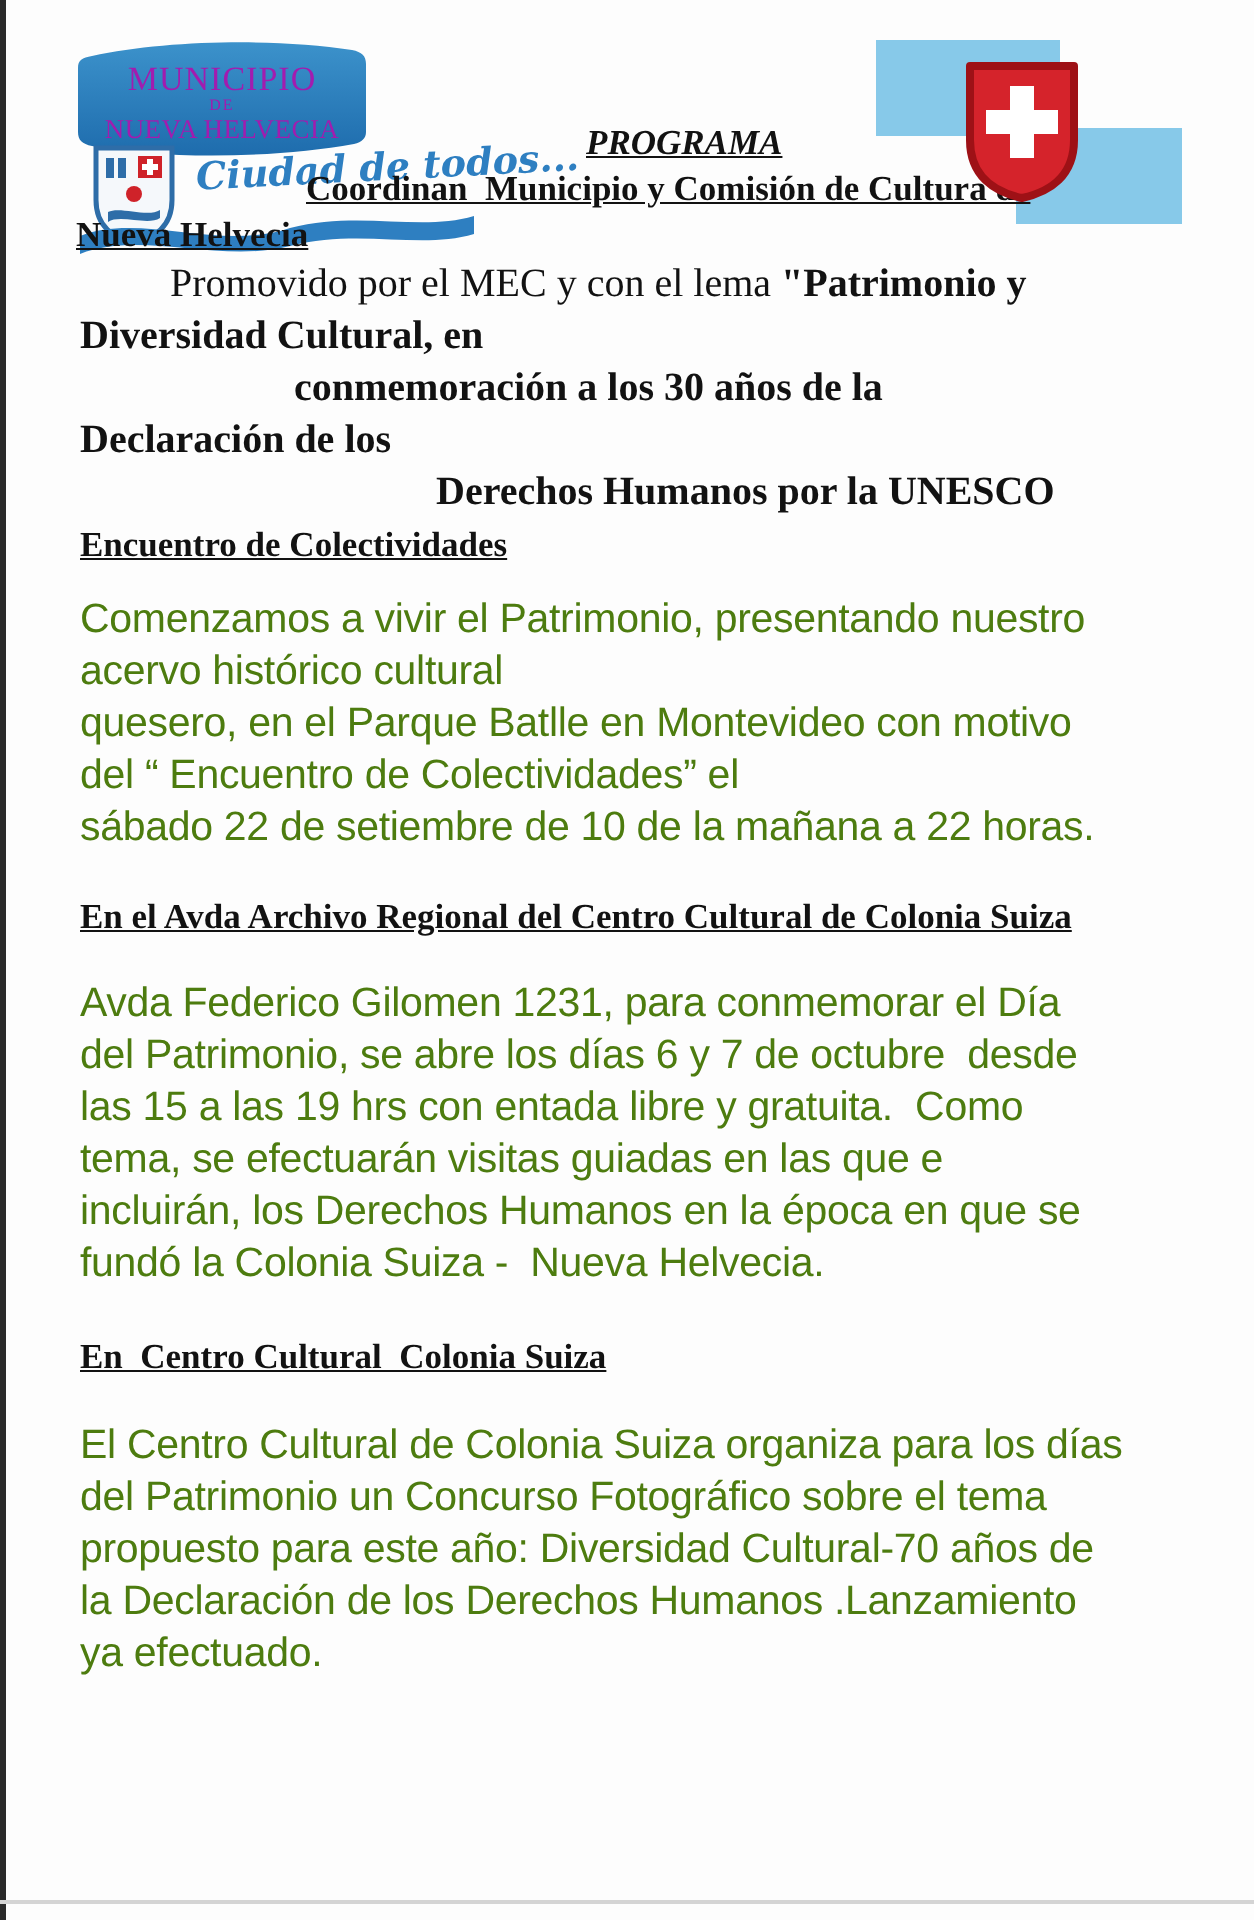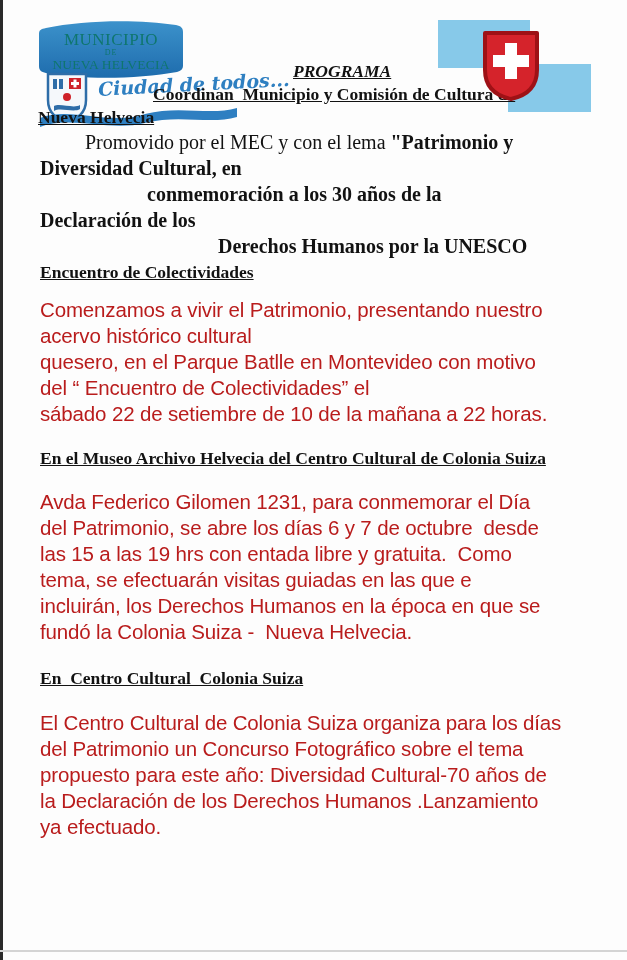--- a/index.html
+++ b/index.html
@@ -14,21 +14,21 @@
   }
   .edge-left { position:absolute; left:0; top:0; width:3px; height:100%; background:#2a2a2a; }
   .bottom-rule { position:absolute; left:0; top:950px; width:100%; height:2px; background:#d4d4d4; }
 
   
   .logo-muni { position:absolute; left:36px; top:14px; width:210px; height:126px; }
   .muni-banner { position:absolute; left:2px; top:4px; width:146px; height:64px; }
   .muni-banner-text {
     position:absolute; left:2px; top:4px; width:146px; height:64px;
     display:flex; flex-direction:column; align-items:center; justify-content:center;
-    color:#0f766e; text-align:center; line-height:1; padding-top:2px; box-sizing:border-box;
+    color:#a21caf; text-align:center; line-height:1; padding-top:2px; box-sizing:border-box;
   }
   .muni-l1 { font-size:17px; letter-spacing:.5px; }
   .muni-l2 { font-size:8px; margin:1px 0; letter-spacing:1px; }
   .muni-l3 { font-size:13.5px; letter-spacing:.2px; }
   .muni-crest { position:absolute; left:10px; top:58px; }
   .muni-script {
     position:absolute; left:62px; top:60px; width:150px;
     font-family:"DejaVu Serif", serif;
     font-style:italic; font-weight:bold;
     font-size:19px; color:#2e7fc1;
@@ -59,21 +59,21 @@
   .lm5 { padding-left:178px; }
 
   .section h2 {
     margin:0; font-size:17.5px; line-height:23px; font-weight:bold;
     text-decoration:underline; max-width:552px; white-space:pre-wrap;
   }
   .section p {
     margin:0;
     font-family:"Liberation Sans", sans-serif;
     font-size:20.5px; line-height:26px; letter-spacing:-0.15px;
-    color:#b91c1c;
+    color:#4d7c0f;
     white-space:pre-wrap;
   }
   .sec1 { margin-top:2px; }  .sec1 p { margin-top:13px; }
   .sec2 { margin-top:20px; } .sec2 p { margin-top:19px; }
   .sec3 { margin-top:22px; } .sec3 p { margin-top:20px; }
 </style>
 </head>
 <body>
 
 <div class="page">
@@ -139,21 +139,21 @@
     <div class="section sec1">
       <h2>Encuentro de Colectividades</h2>
       <p>Comenzamos a vivir el Patrimonio, presentando nuestro
 acervo histórico cultural
 quesero, en el Parque Batlle en Montevideo con motivo
 del “ Encuentro de Colectividades” el
 sábado 22 de setiembre de 10 de la mañana a 22 horas.</p>
     </div>
 
     <div class="section sec2">
-      <h2>En el Museo Archivo Helvecia del Centro Cultural de Colonia Suiza</h2>
+      <h2>En el Avda Archivo Regional del Centro Cultural de Colonia Suiza</h2>
       <p>Avda Federico Gilomen 1231, para conmemorar el Día
 del Patrimonio, se abre los días 6 y 7 de octubre  desde
 las 15 a las 19 hrs con entada libre y gratuita.  Como
 tema, se efectuarán visitas guiadas en las que e
 incluirán, los Derechos Humanos en la época en que se
 fundó la Colonia Suiza -  Nueva Helvecia.</p>
     </div>
 
     <div class="section sec3">
       <h2>En  Centro Cultural  Colonia Suiza</h2>

